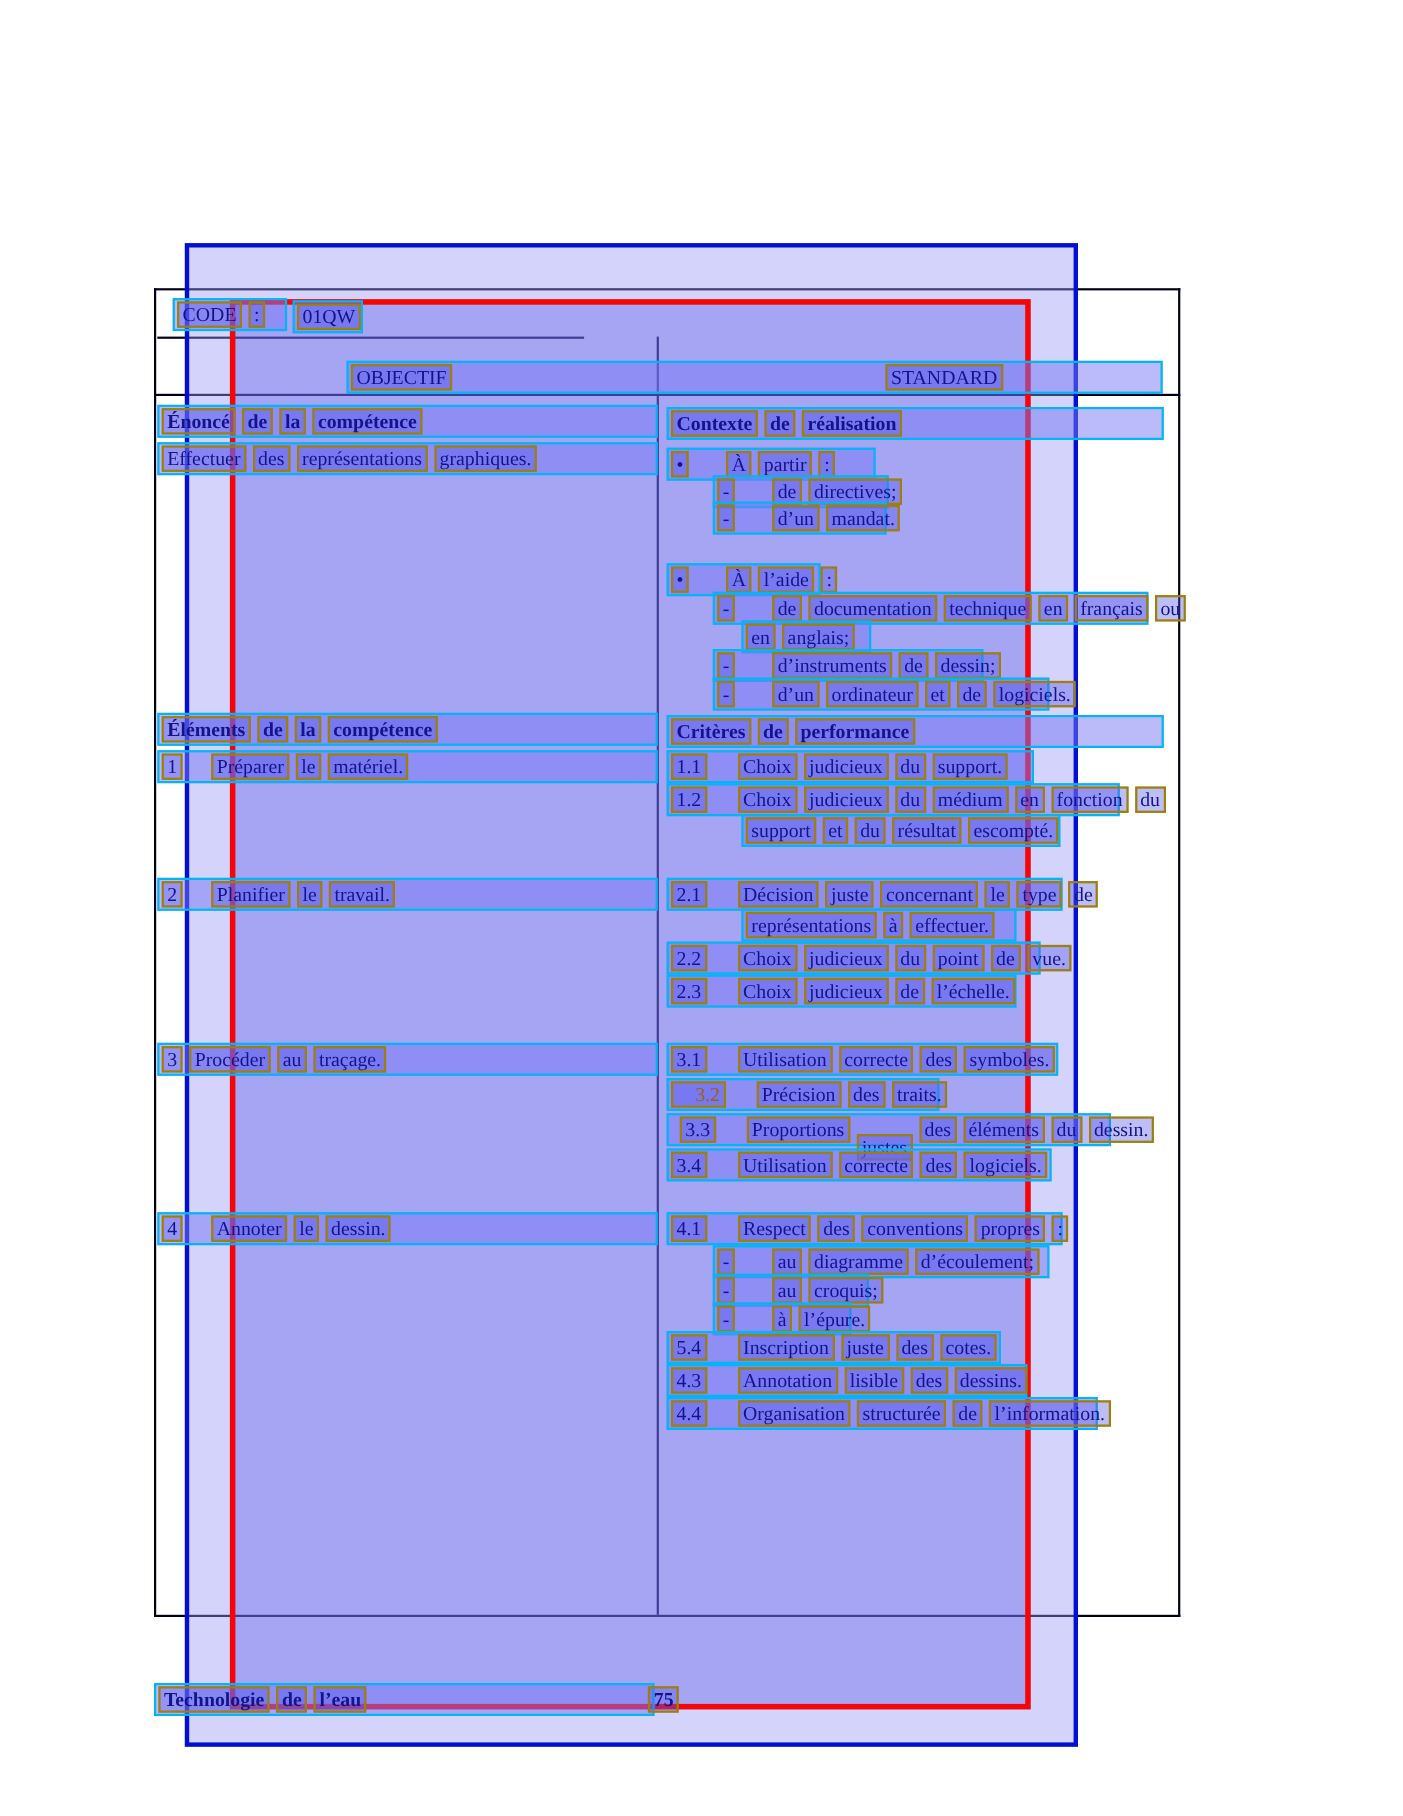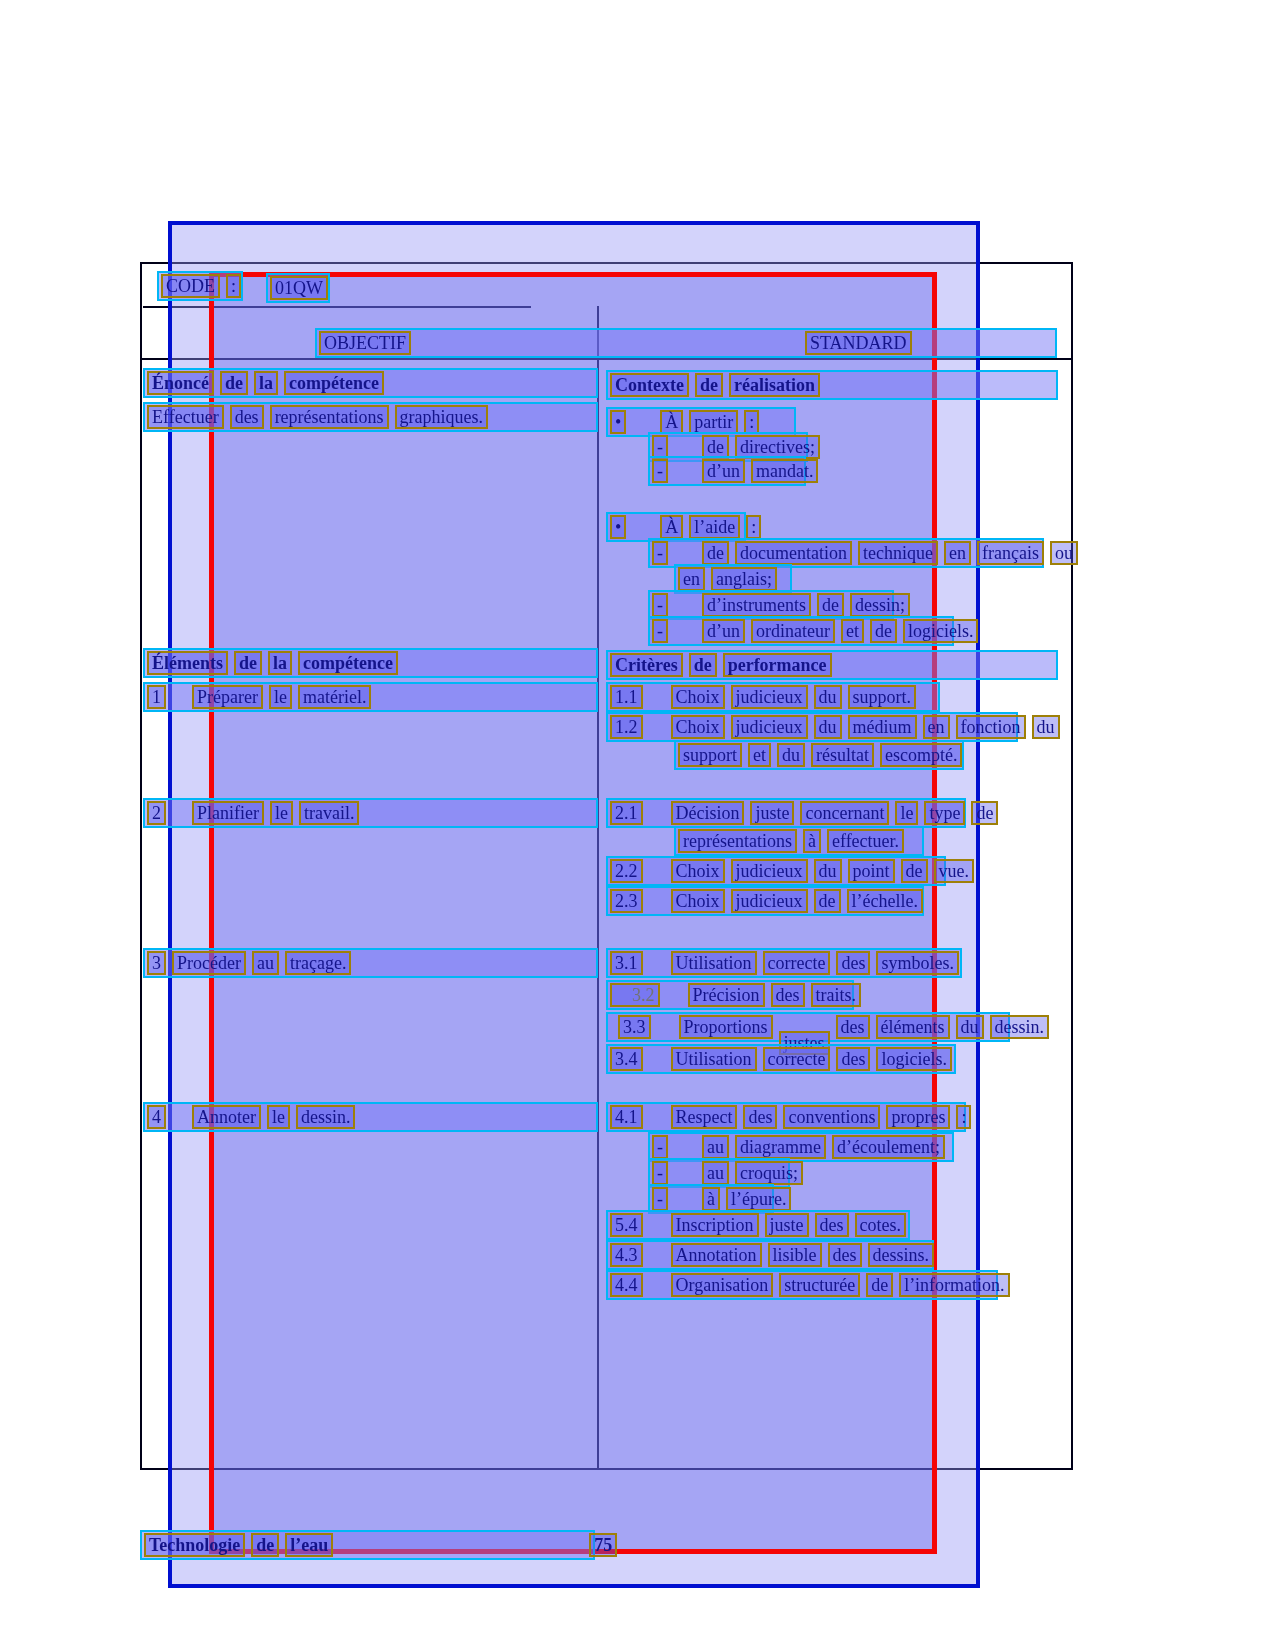--- a/index.html
+++ b/index.html
@@ -48,21 +48,21 @@
   <div class="tline" style="left: 140px; top: 358px; width: 933px; height: 2px; background: rgb(0, 0, 24);"></div>
   <div class="tline" style="left: 140px; top: 1468px; width: 933px; height: 2px; background: rgb(0, 0, 24);"></div>
   <div class="tline" style="left: 140px; top: 262px; width: 2px; height: 1208px; background: rgb(0, 0, 24);"></div>
   <div class="tline" style="left: 1071px; top: 262px; width: 2px; height: 1208px; background: rgb(0, 0, 24);"></div>
   <div class="tline" style="left: 597px; top: 306px; width: 2px; height: 1162px; background: rgb(0, 0, 24);"></div>
 
   <div class="overlay-blue" style="border-color: rgb(0, 15, 208);"></div>
   <div class="overlay-red" style="border-color: rgb(245, 5, 5);"></div>
 
   <div id="lines-layer">
-      <div class="linebox" style="left: 157px; top: 271px; width: 86px; border-color: rgb(0, 182, 246); text-align: center;">
+      <div class="linebox" style="left: 157px; top: 271px; width: 104px; border-color: rgb(0, 182, 246); text-align: center;">
         <span class="word" style="border-color: rgb(158, 128, 8); color: rgb(20, 20, 138);">CODE</span>
         <span class="word" style="border-color: rgb(158, 128, 8); color: rgb(20, 20, 138);">:</span>
       </div>
       <div class="linebox" style="left: 266px; top: 273px; width: 64px; border-color: rgb(0, 182, 246);">
         <span class="word" style="border-color: rgb(158, 128, 8); color: rgb(20, 20, 138);">01QW</span>
       </div>
       <div class="linebox" style="left: 315px; top: 328px; width: 742px; border-color: rgb(0, 182, 246);">
         <span class="word" style="border-color: rgb(158, 128, 8); color: rgb(20, 20, 138);">OBJECTIF</span>
         <span class="word" style="margin-left: 388px; border-color: rgb(158, 128, 8); color: rgb(20, 20, 138);">STANDARD</span>
       </div>
@@ -216,21 +216,21 @@
         <span class="word" style="border-color: rgb(158, 128, 8); color: rgb(20, 20, 138);">traçage.</span>
       </div>
       <div class="linebox" style="left: 606px; top: 948px; width: 356px; border-color: rgb(0, 182, 246);">
         <span class="word" style="border-color: rgb(158, 128, 8); color: rgb(20, 20, 138);">3.1</span>
         <span class="word" style="margin-left: 22px; border-color: rgb(158, 128, 8); color: rgb(20, 20, 138);">Utilisation</span>
         <span class="word" style="border-color: rgb(158, 128, 8); color: rgb(20, 20, 138);">correcte</span>
         <span class="word" style="border-color: rgb(158, 128, 8); color: rgb(20, 20, 138);">des</span>
         <span class="word" style="border-color: rgb(158, 128, 8); color: rgb(20, 20, 138);">symboles.</span>
       </div>
       <div class="linebox" style="left: 606px; top: 980px; width: 248px; border-color: rgb(0, 182, 246);">
-        <span class="word" style="border-color: rgb(158, 128, 8); color: #737373; padding-left: 20px;">3.2</span>
+        <span class="word" style="border-color: rgb(158, 128, 8); color: #a16207; padding-left: 20px;">3.2</span>
         <span class="word" style="margin-left: 22px; border-color: rgb(158, 128, 8); color: rgb(20, 20, 138);">Précision</span>
         <span class="word" style="border-color: rgb(158, 128, 8); color: rgb(20, 20, 138);">des</span>
         <span class="word" style="border-color: rgb(158, 128, 8); color: rgb(20, 20, 138);">traits.</span>
       </div>
       <div class="linebox" style="left: 606px; top: 1012px; width: 404px; border-color: rgb(0, 182, 246); padding-left: 10px;">
         <span class="word" style="border-color: rgb(158, 128, 8); color: rgb(20, 20, 138);">3.3</span>
         <span class="word" style="margin-left: 22px; border-color: rgb(158, 128, 8); color: rgb(20, 20, 138);">Proportions</span>
         <span class="word" style="border-color: rgb(158, 128, 8); color: rgb(20, 20, 138); margin-top: 31px;">justes</span>
         <span class="word" style="border-color: rgb(158, 128, 8); color: rgb(20, 20, 138);">des</span>
         <span class="word" style="border-color: rgb(158, 128, 8); color: rgb(20, 20, 138);">éléments</span>

